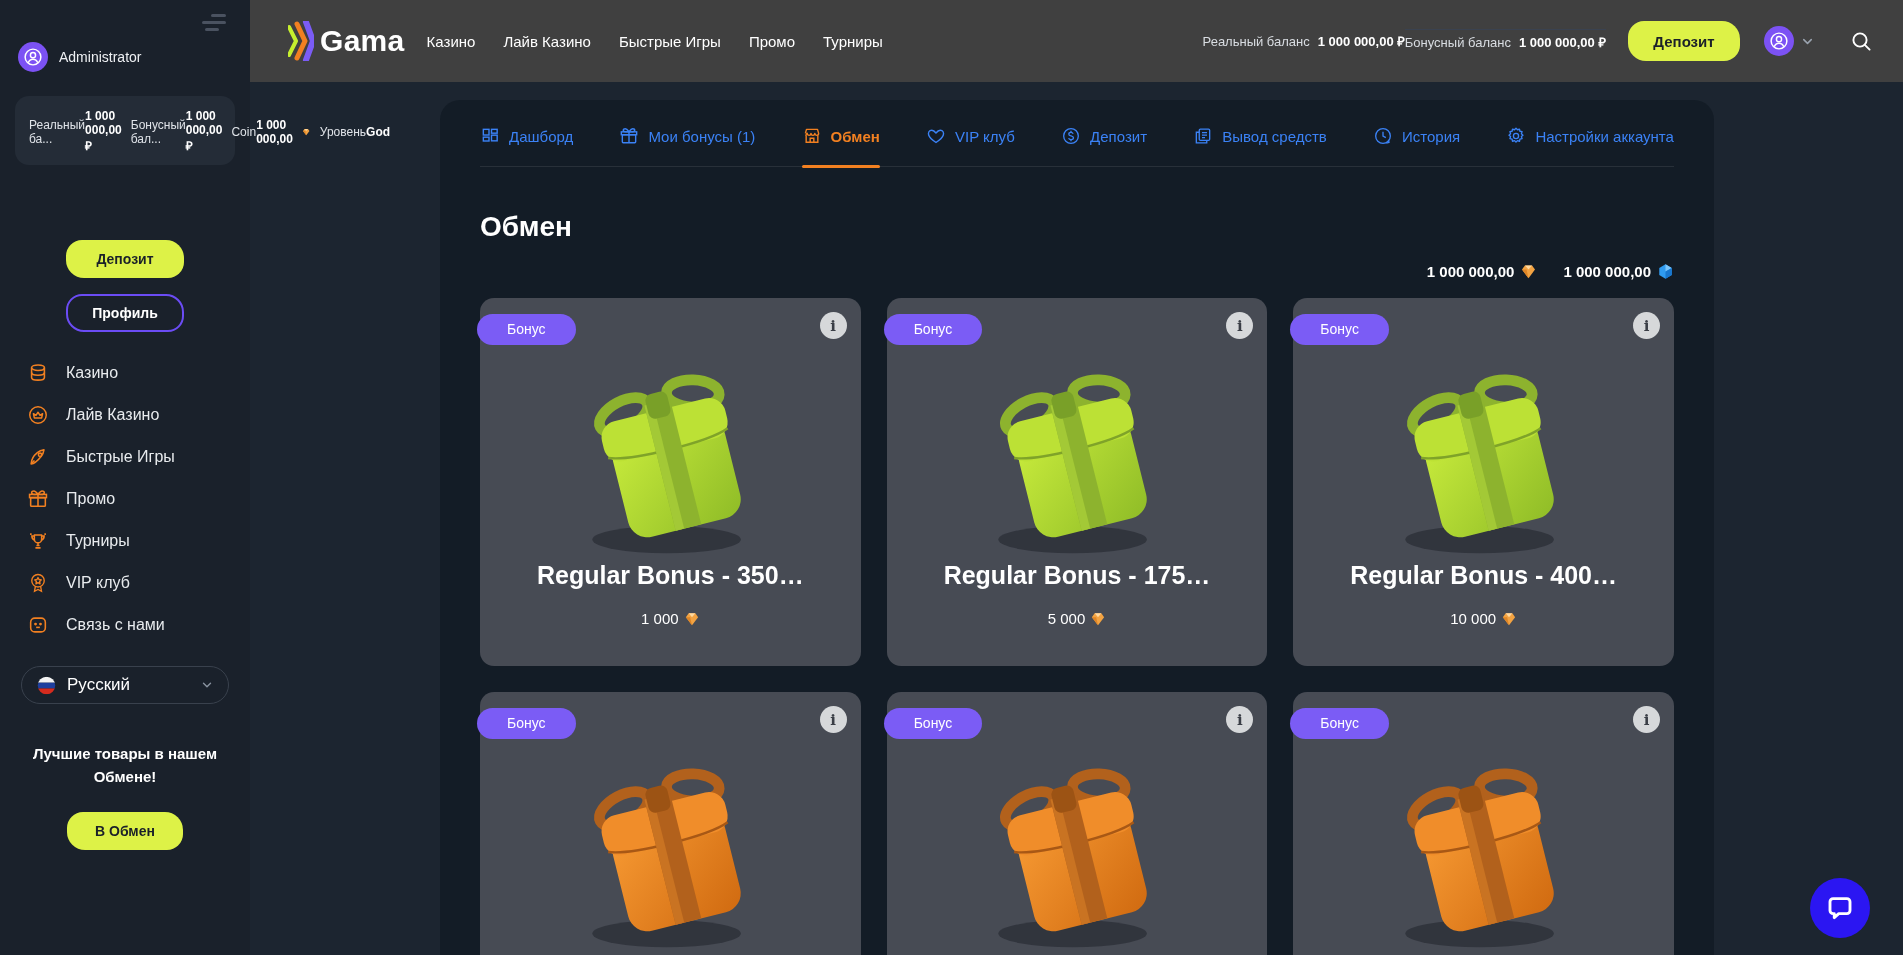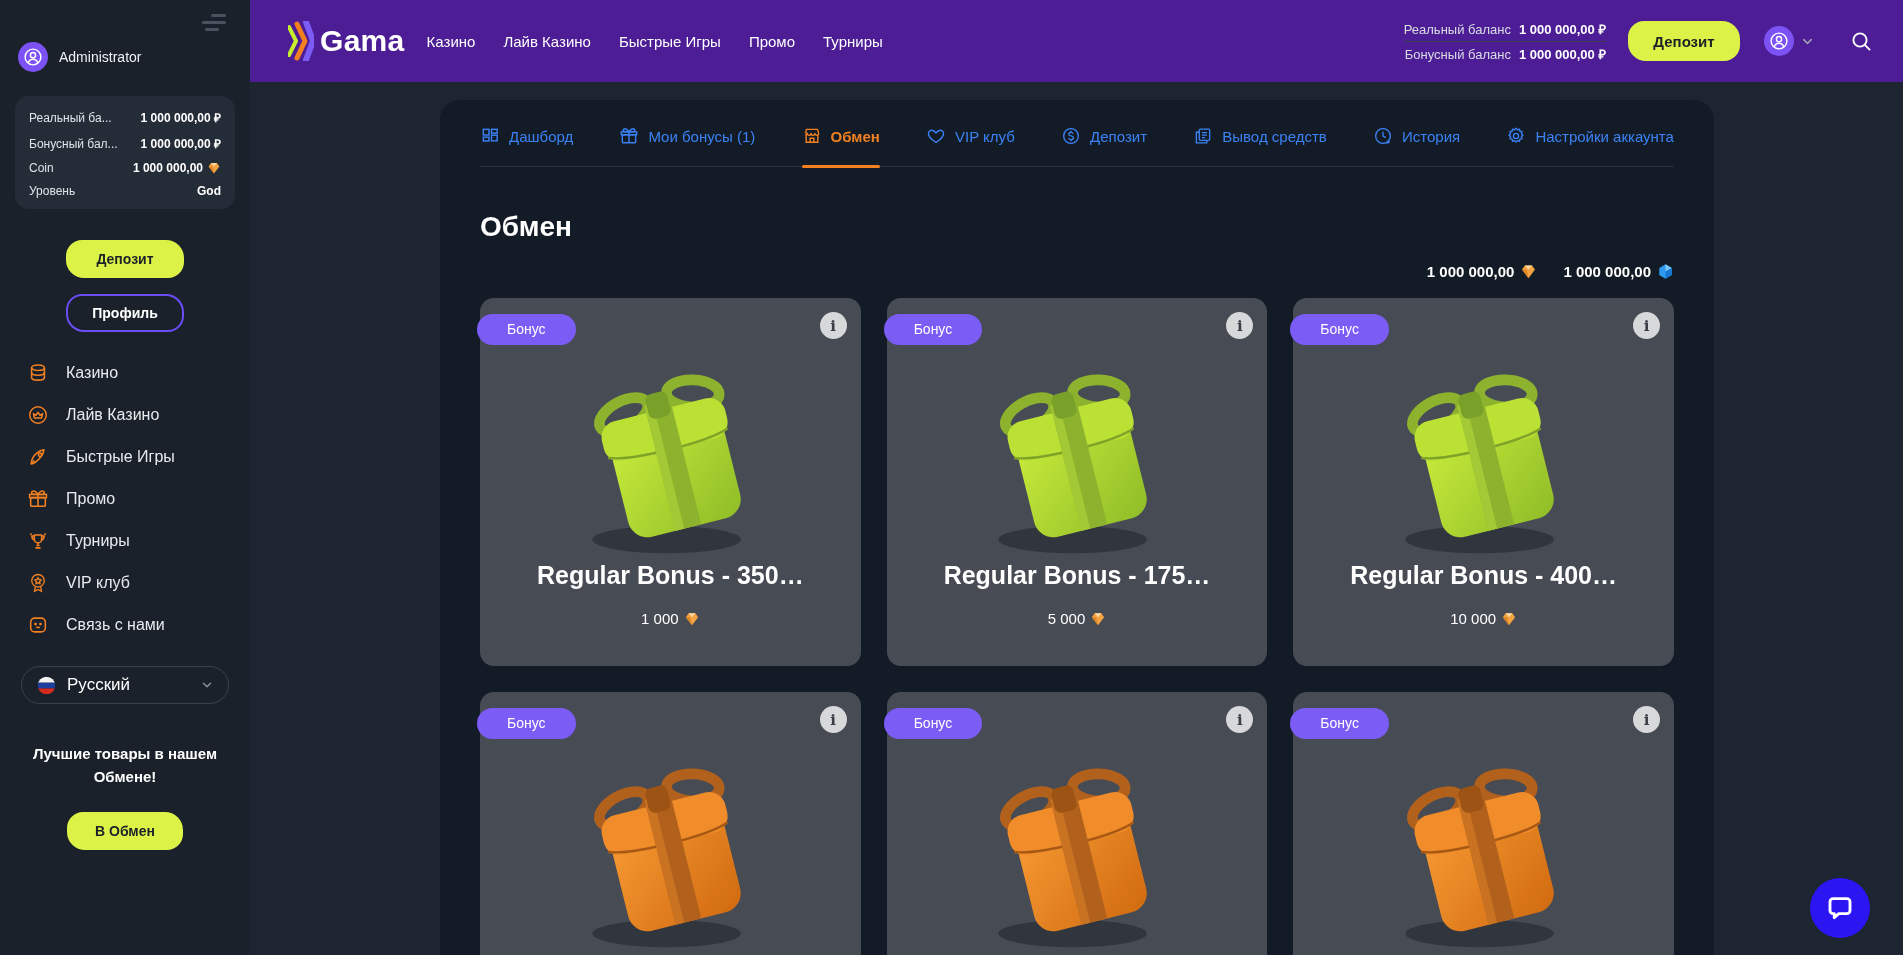--- a/index.html
+++ b/index.html
@@ -29,21 +29,21 @@
   .avatar {
     width:30px; height:30px; border-radius:50%; background:#7c52f4;
     display:flex; align-items:center; justify-content:center; color:#fff;
   }
   .avatar svg { width:22px; height:22px; }
   .profile-name { font-size:14px; color:#eef0f3; }
 
   .balance-card {
     position:absolute; top:96px; left:15px; width:220px;
     background:#242c37; border-radius:14px; padding:13px 14px 11px;
-    display:flex; flex-direction:column; gap:9px;
+    display:flex; flex-direction:row; gap:9px;
   }
   .bal-row { display:flex; justify-content:space-between; align-items:center; font-size:12px; }
   .bal-label { color:#dfe3e8; }
   .bal-value { font-weight:bold; color:#fff; display:flex; align-items:center; gap:4px; }
   .bal-value svg { width:14px; height:14px; }
 
   .btn-yellow {
     background:#ddf247; color:#1b2129; font-weight:bold; font-size:14px;
     border:none; border-radius:16px 18px 16px 18px; cursor:pointer;
     font-family:"Liberation Sans",sans-serif;
@@ -76,31 +76,31 @@
 
   .promo-text {
     position:absolute; top:742px; left:12px; width:226px;
     text-align:center; font-size:15px; font-weight:bold; line-height:1.55; color:#fff;
   }
   .sb-promo-btn { position:absolute; top:812px; left:67px; width:116px; height:38px; font-size:14px; }
 
   
   .header {
     position:absolute; left:250px; top:0; right:0; height:82px;
-    background:#4c1d95; display:flex; align-items:center;
+    background:#404040; display:flex; align-items:center;
   }
   .logo { display:flex; align-items:center; gap:6px; margin-left:38px; cursor:pointer; }
   .logo svg { width:26px; height:40px; }
   .logo-text { font-size:30px; font-weight:800; letter-spacing:.3px; color:#fff; }
 
   .top-nav { display:flex; align-items:center; gap:28px; margin-left:22px; }
   .top-nav-item { font-size:15px; color:#fff; cursor:pointer; white-space:nowrap; }
 
   .header-right { margin-left:auto; display:flex; align-items:center; margin-right:30px; }
-  .hdr-balances { display:flex; flex-direction:column; margin-right:22px; }
+  .hdr-balances { display:flex; margin-right:22px; }
   .hdr-bal-row { display:flex; justify-content:flex-end; align-items:baseline; gap:8px; padding:3px 0; font-size:13px; }
   .hdr-bal-row + .hdr-bal-row { border-top:1px solid #3a4250; }
   .hdr-bal-label { color:#d9dde2; }
   .hdr-bal-value { font-weight:bold; color:#fff; }
   .hdr-deposit { width:112px; height:40px; font-size:15px; }
   .hdr-avatar-wrap { display:flex; align-items:center; gap:6px; margin-left:24px; cursor:pointer; }
   .hdr-avatar { width:30px; height:30px; }
   .hdr-avatar .avatar{ width:30px; height:30px; }
   .hdr-chev { color:#9aa3af; width:15px; height:15px; }
   .hdr-chev svg { width:15px; height:15px; }

